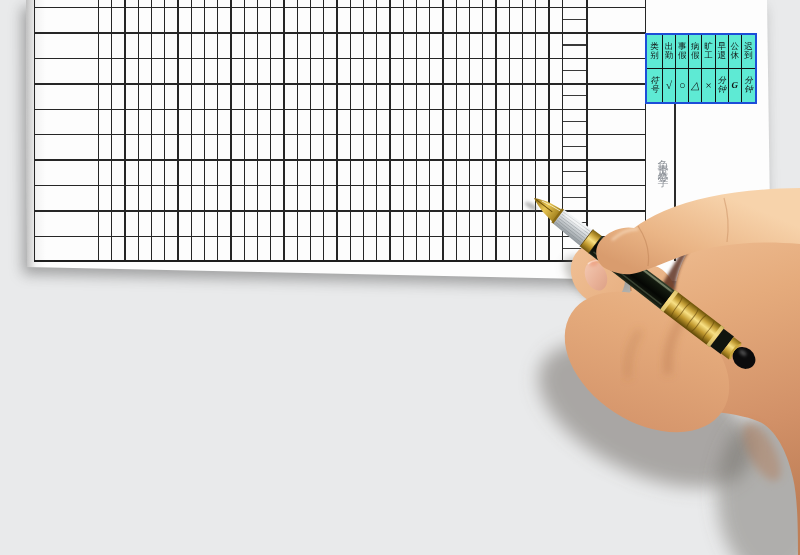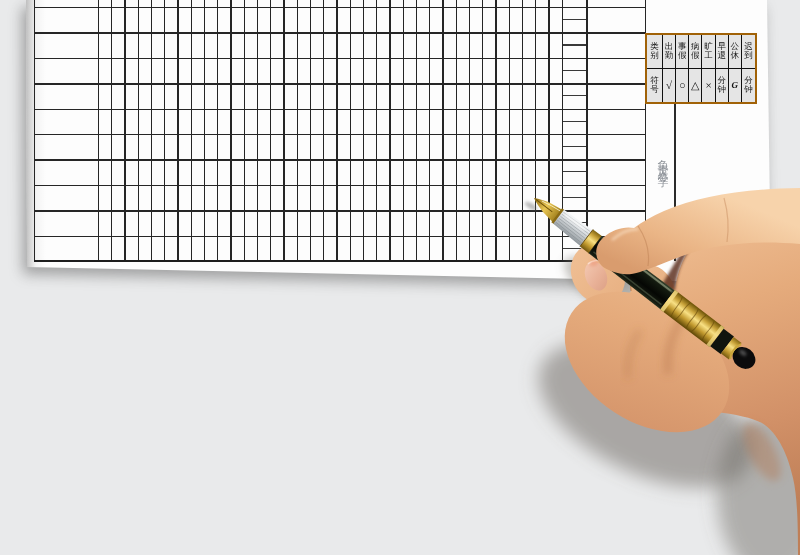--- a/index.html
+++ b/index.html
@@ -20,29 +20,29 @@
   .days{left:98px;top:0;width:464.6px;height:261px;
     background:repeating-linear-gradient(to right,#262626 0,#262626 1.1px,transparent 1.1px,transparent 13.25px);}
   .v-st1{left:561.7px;top:0;height:261px;}
   .half{left:563px;top:19.3px;width:23.4px;height:230px;
     background:repeating-linear-gradient(to bottom,#3a3a3a 0,#3a3a3a 1.1px,transparent 1.1px,transparent 25.4px);}
   .v-st2{left:586.4px;top:0;height:261px;}
   .v-right{left:645px;top:0;height:261px;}
   .bline{left:34px;top:260px;width:612.4px;height:1.5px;background:#1d1d1d;}
   .sig-div{left:674.4px;top:104px;width:1.2px;height:157px;background:#2a2a2a;}
   
-  .legend{position:absolute;left:645px;top:33px;width:112px;height:71px;background:#e5e5e5;
-          border:2px solid #a16207;box-sizing:border-box;display:grid;
+  .legend{position:absolute;left:645px;top:33px;width:112px;height:71px;background:#5eead4;
+          border:2px solid #1d4ed8;box-sizing:border-box;display:grid;
           grid-template-columns:16px repeat(7,1fr);grid-template-rows:1fr 1fr;}
   .lcell{border-right:1.4px solid #101010;border-bottom:1.4px solid #101010;
          display:flex;align-items:center;justify-content:center;text-align:center;
          font-family:"Liberation Serif",serif;font-size:8.5px;line-height:9.5px;color:#111;
          word-break:break-all;padding:0 1px;overflow:hidden;}
   .lcell:nth-child(8n){border-right:none;}
-  .lcell:nth-child(n+9){border-bottom:none;}
+  .lcell:nth-child(n+9){border-bottom:none;font-style:italic;}
   .sym{font-size:11px;line-height:11px;}
   .symG{font-size:9px;font-weight:bold;font-style:italic;}
   
   .sig{position:absolute;left:650px;top:151px;width:20px;height:112px;
        writing-mode:vertical-rl;text-orientation:upright;letter-spacing:4px;
        font-family:"Liberation Serif",serif;font-size:11px;color:#8d9298;text-align:left;}
   svg{position:absolute;left:420px;top:120px;}
 </style>
 </head>
 <body>

